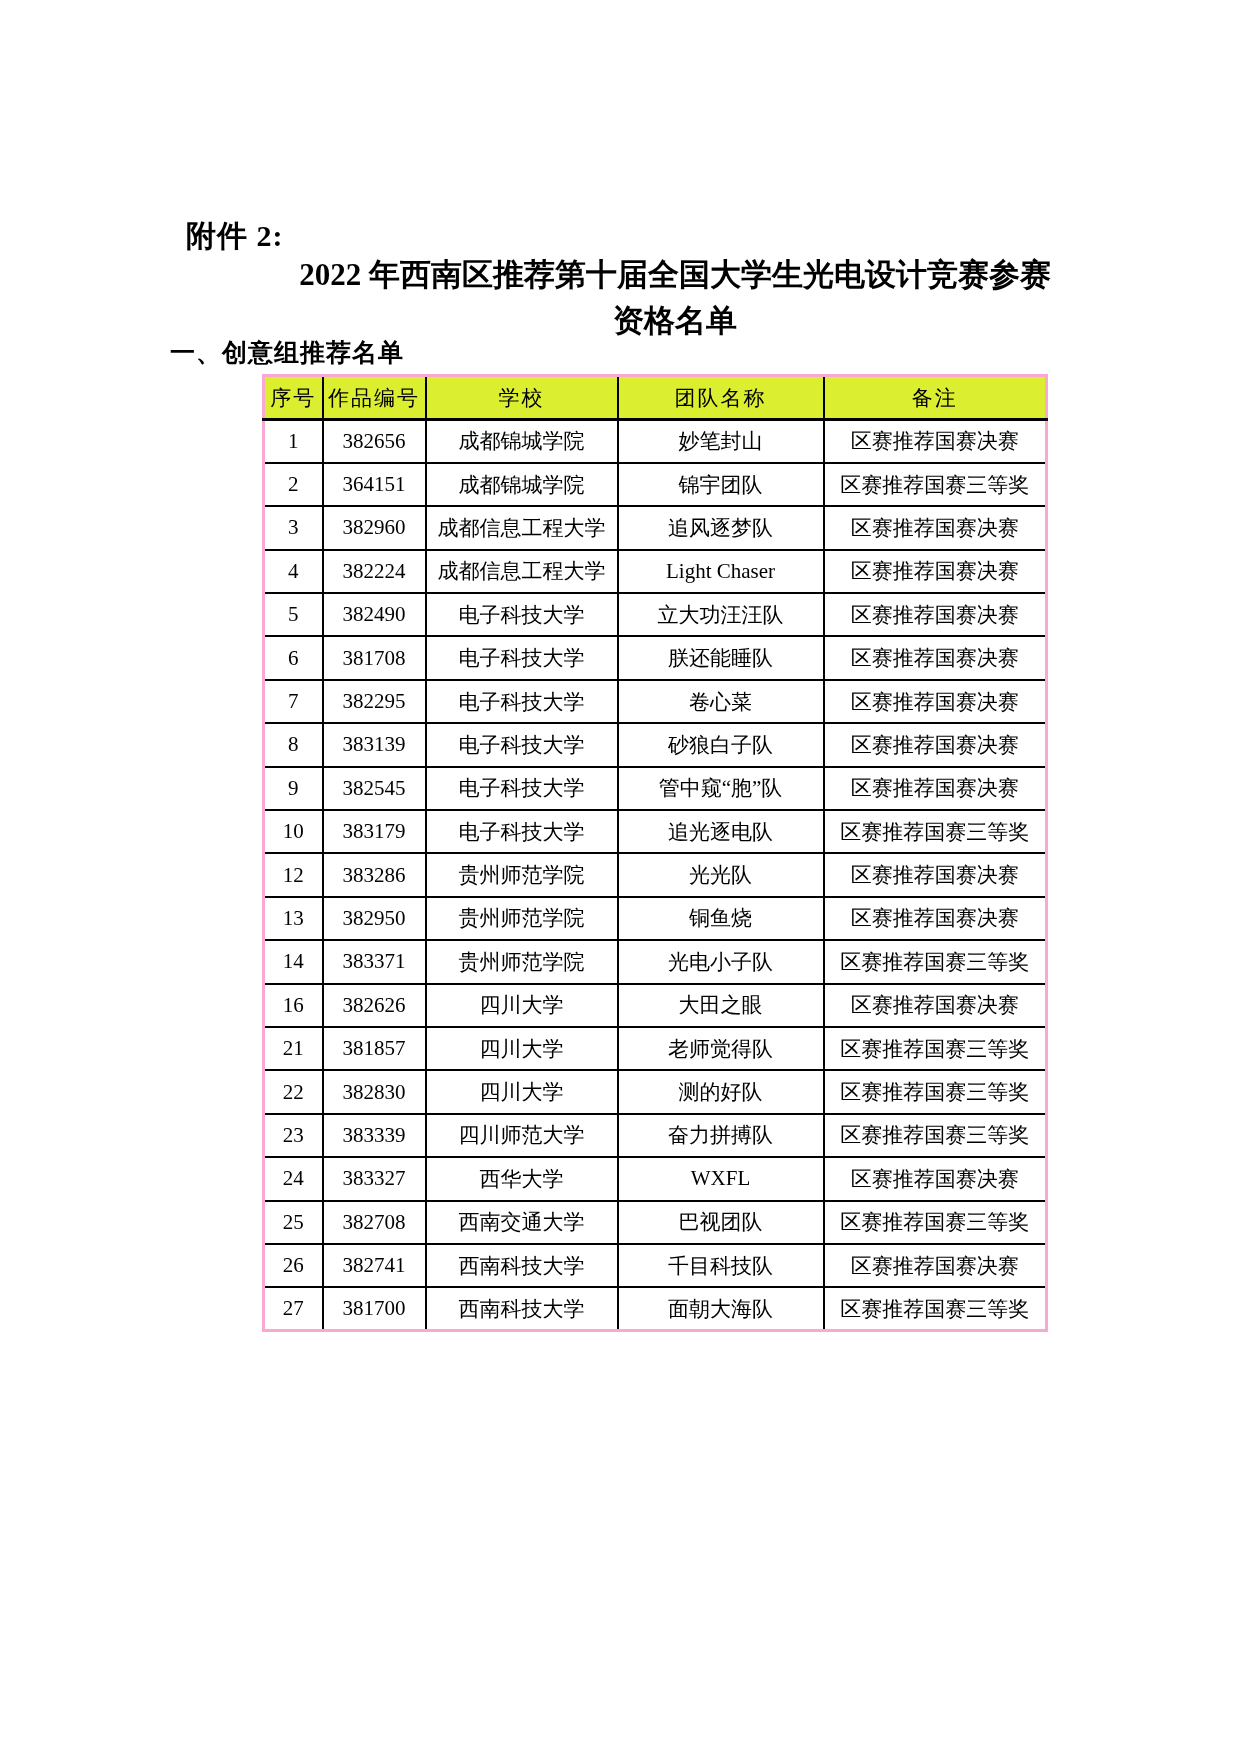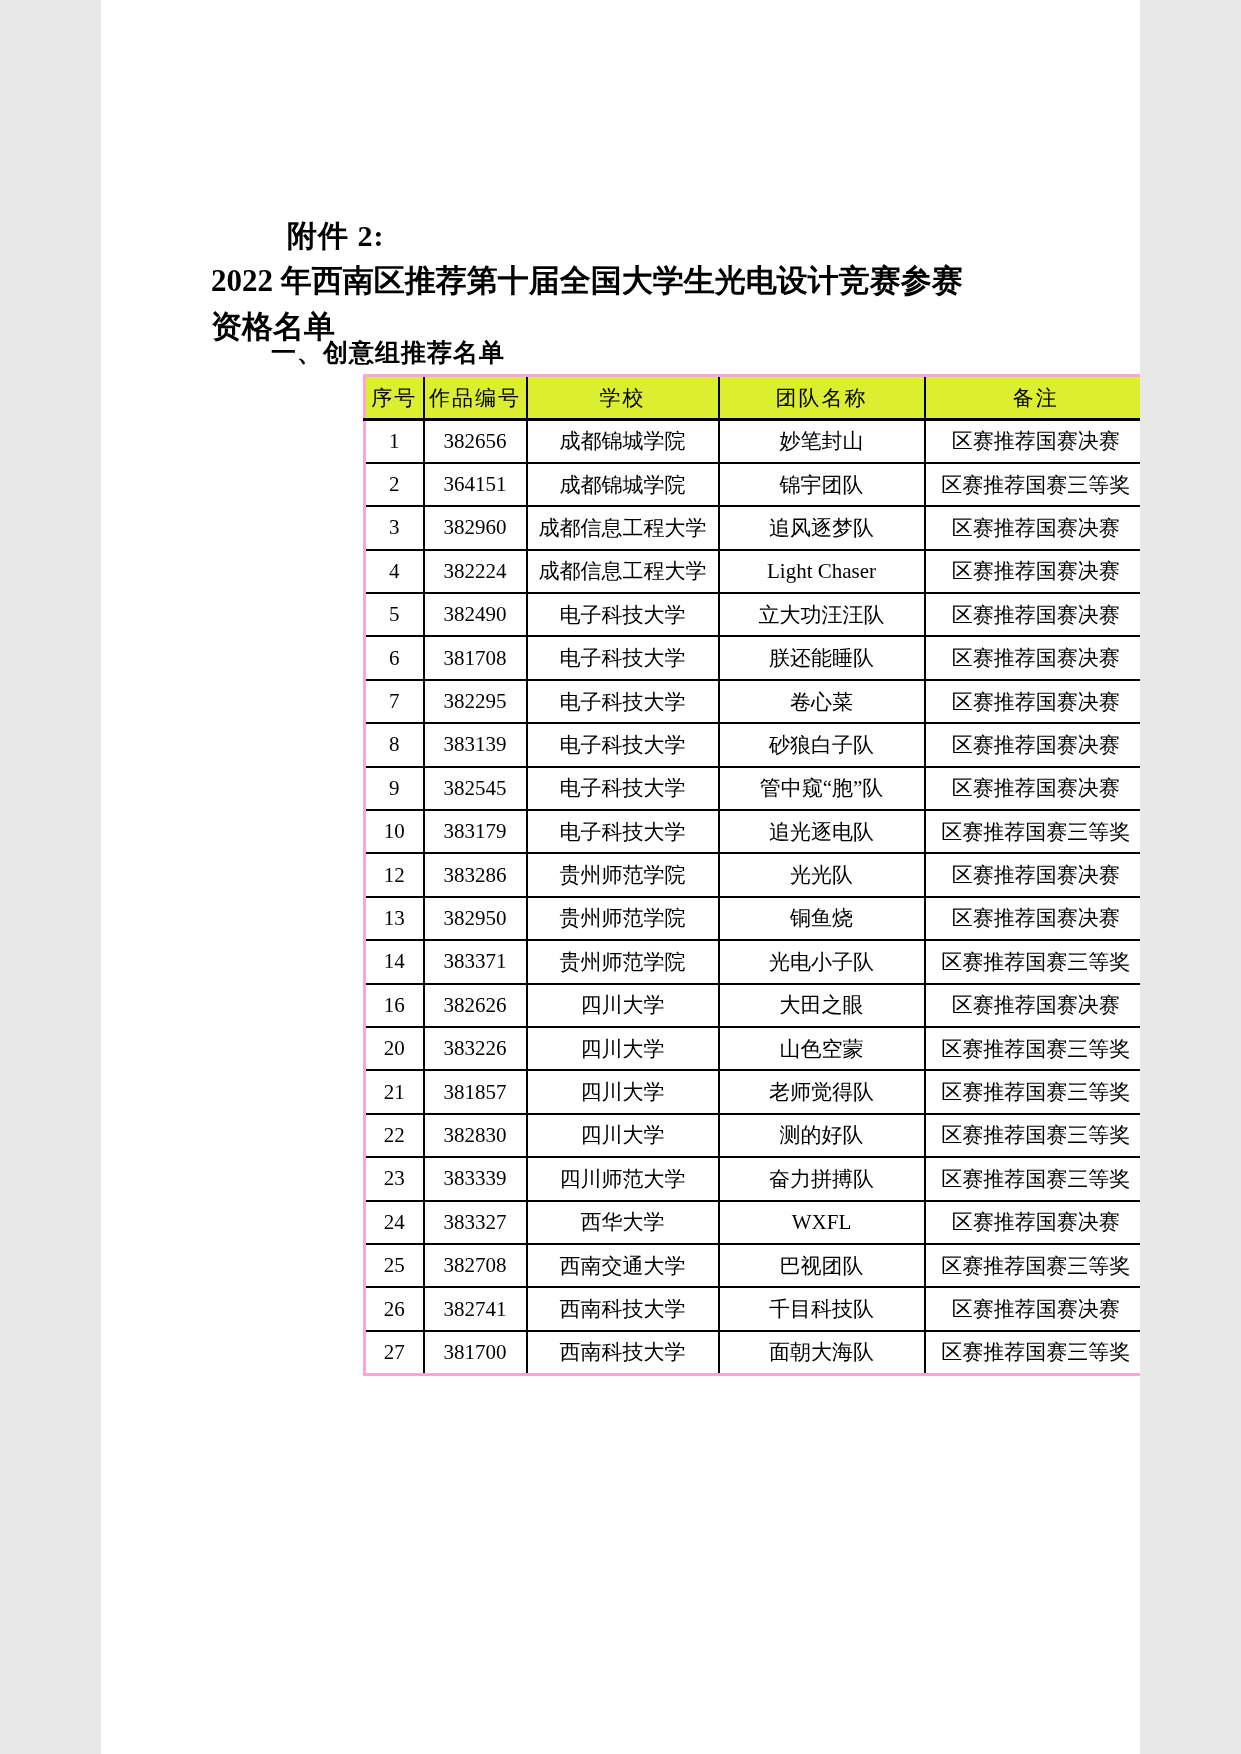--- a/index.html
+++ b/index.html
@@ -1,38 +1,39 @@
 <!DOCTYPE html>
 <html><head>
 <meta charset="utf-8">
 <style>
   html, body { margin: 0; padding: 0; background: #e8e8e8; }
   .page {
     position: relative;
-    width: 1039px;
+    width: 1241px;
     height: 1754px;
     background: #ffffff;
     margin: 0 auto;
     overflow: hidden;
     font-family: "Liberation Serif", "DejaVu Sans", serif;
     color: #000;
   }
   .attachment-label {
     position: absolute;
     left: 186px;
     top: 216px;
     font-size: 30px;
     font-weight: bold;
     letter-spacing: 1px;
   }
   .title-block {
     position: absolute;
     left: 110px;
-    top: 258px;
+    top: 252px;
     width: 1130px;
+    text-align: center;
     font-size: 31px;
     font-weight: bold;
     line-height: 46px;
   }
   .section-heading {
     position: absolute;
     left: 170px;
     top: 336px;
     font-size: 25px;
     font-weight: bold;
@@ -211,27 +212,20 @@
           <td>16</td>
           <td>382626</td>
           <td>四川大学</td>
           <td>大田之眼</td>
           <td>区赛推荐国赛决赛</td>
         </tr>
 
 
 
 
-        <tr>
-          <td>20</td>
-          <td>383226</td>
-          <td>四川大学</td>
-          <td>山色空蒙</td>
-          <td>区赛推荐国赛三等奖</td>
-        </tr>
 
         <tr>
           <td>21</td>
           <td>381857</td>
           <td>四川大学</td>
           <td>老师觉得队</td>
           <td>区赛推荐国赛三等奖</td>
         </tr>
 
         <tr>

